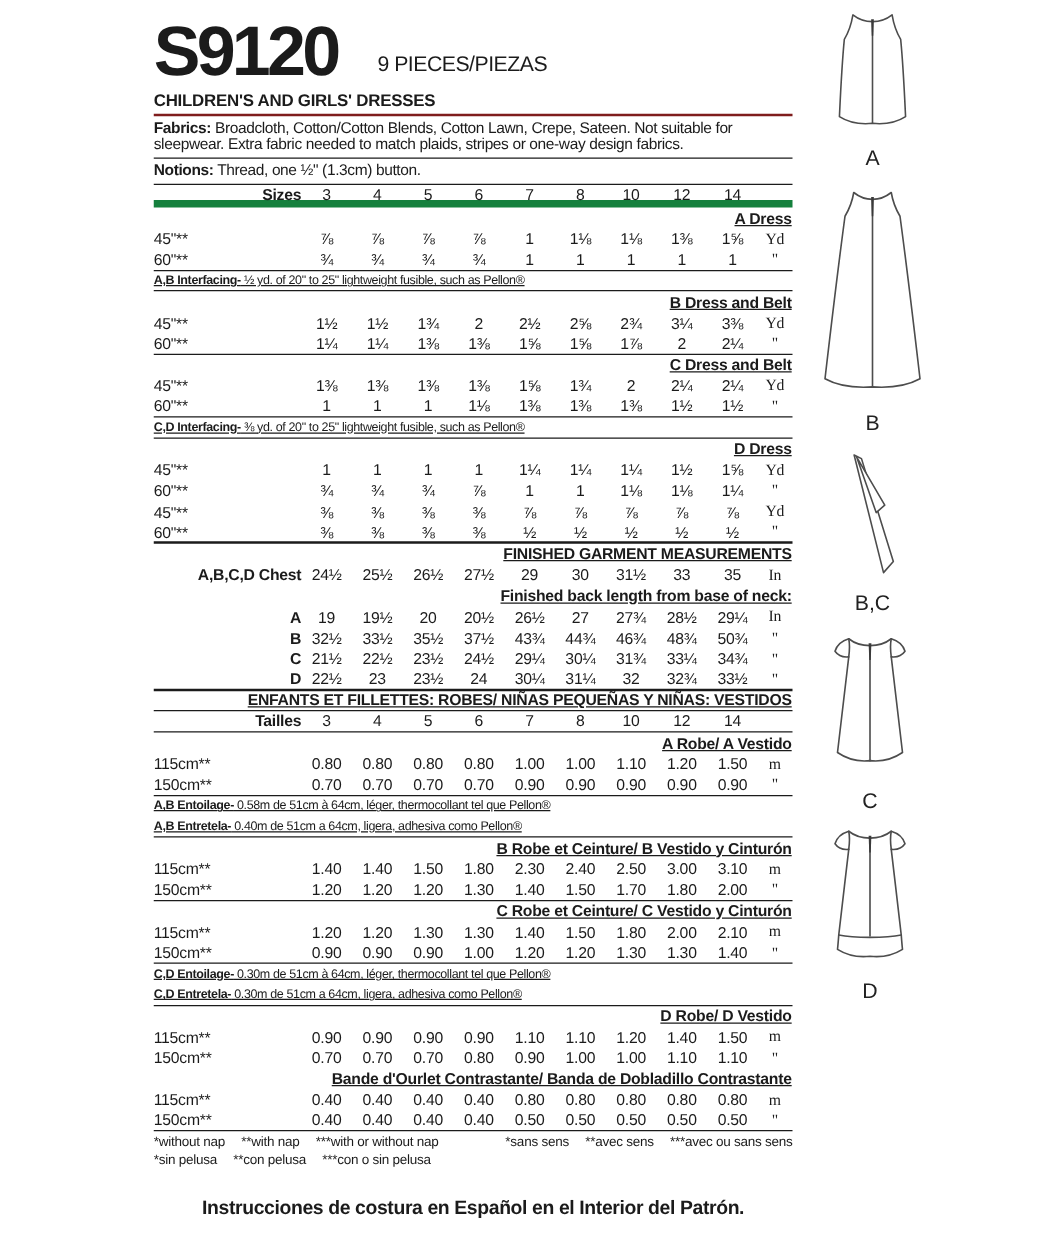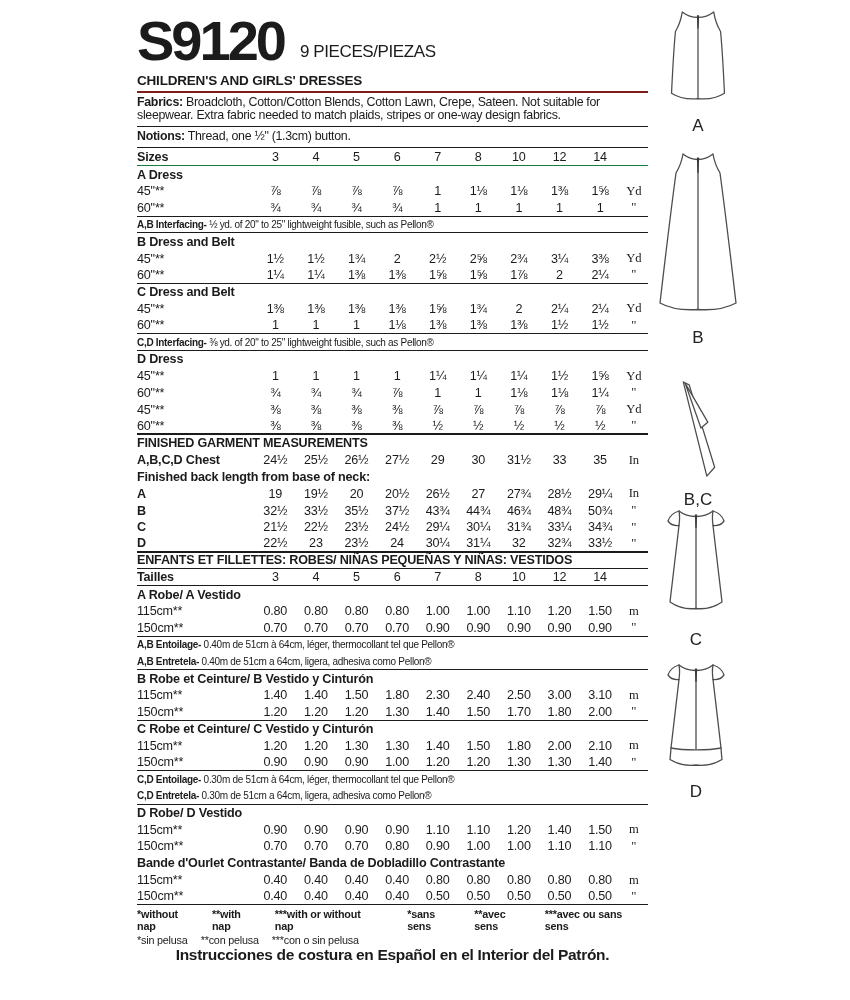--- a/index.html
+++ b/index.html
@@ -2,49 +2,49 @@
 <html><head>
 <meta charset="utf-8">
 <style>
   * { box-sizing: border-box; }
   html,body { margin:0; padding:0; }
   body {
     width:850px; height:1000px; background:#ffffff; position:relative;
     font-family:"Liberation Sans", sans-serif; color:#1b1b1b;
     letter-spacing:-0.2px; overflow:hidden;
   }
-  .content { position:absolute; left:137px; top:4px; width:511px; }
+  .content { position:absolute; left:123px; top:4px; width:511px; }
 
   .masthead { display:flex; align-items:flex-end; gap:16px; height:62px; }
   .brand { font-size:56px; font-weight:bold; letter-spacing:-3px; line-height:0.9; }
-  .pieces { font-size:17px; padding-bottom:4px; letter-spacing:-0.4px; }
+  .pieces { font-size:17px; padding-bottom:4px; letter-spacing:-0.4px;margin-left:16px; }
 
   .doc-title { font-weight:bold; font-size:13.5px; margin-top:6px;
     padding:1px 0 3px; border-bottom:2px solid #7f1d1d; }
   .fabrics, .notions { font-size:12.4px; line-height:1.06;
     padding:3px 0 4px; border-bottom:1.4px solid #1b1b1b; letter-spacing:-0.3px; }
-  .b { font-weight:bold; }
+  .b { font-weight:bold;text-align:right; }
 
   .rows { margin-top:1px; }
   .row { display:grid; grid-template-columns:118px repeat(9,40.6px) 27px;
     align-items:center; height:16.8px; font-size:12.6px; }
   .row .num { text-align:center; }
   .row .unit { text-align:center;font-family:Liberation Serif, serif; }
-  .row .full { grid-column:1 / -1; white-space:nowrap; }
+  .row .full { grid-column:1 / -1; white-space:nowrap;text-decoration:underline; }
   .row.note { font-size:10px; letter-spacing:-0.3px; }
   .rule-thin  { border-bottom:1.4px solid #1b1b1b; }
-  .rule-mid   { border-bottom:1px solid #15803d; }
+  .rule-mid   { border-bottom:6px solid #15803d; }
   .rule-thick { border-bottom:2.6px solid #1b1b1b; }
 
   .footnotes { margin-top:3px; font-size:10.8px; letter-spacing:-0.2px; }
-  .fn-line1 { display:flex; gap:13px; align-items:flex-start;font-weight:bold; }
+  .fn-line1 { display:flex; gap:13px; align-items:flex-start; }
   .fn-spacer { flex:1; }
   .fn-line2 { display:flex; gap:13px; margin-top:2px;text-align:center; }
 
-  .bottom-note { text-align:center; font-weight:bold;
+  .bottom-note { margin-top:24px; text-align:center; font-weight:bold;
     font-size:15.5px; letter-spacing:-0.3px; }
 
   .figure { position:absolute; text-align:center; }
   .fig-label { font-size:17px; margin-top:6px; letter-spacing:0; color:#222; }
   .sketch path, .sketch line { fill:none; stroke:#4d4d4d; stroke-width:1.3;
     stroke-linecap:round; stroke-linejoin:round; }
   .sketch .fillw { fill:#ffffff; }
   .sketch .zip { fill:#3a3a3a; stroke:none; }
 </style>
 </head>
@@ -333,21 +333,21 @@
         <span class="num">0.70</span>
         <span class="num">0.70</span>
         <span class="num">0.90</span>
         <span class="num">0.90</span>
         <span class="num">0.90</span>
         <span class="num">0.90</span>
         <span class="num">0.90</span>
         <span class="unit">"</span>
       </div>
       <div class="row note">
-        <span class="full"><span class="b">A,B Entoilage-</span><span> 0.40m de 51cm à 64cm, léger, thermocollant tel que Pellon®</span></span>
+        <span class="full"><span class="b">A,B Entoilage-</span><span> 0.58m de 51cm à 64cm, léger, thermocollant tel que Pellon®</span></span>
       </div>
       <div class="row note rule-thin">
         <span class="full"><span class="b">A,B Entretela-</span><span> 0.40m de 51cm a 64cm, ligera, adhesiva como Pellon®</span></span>
       </div>
       <div class="row section">
         <span class="full b">B Robe et Ceinture/ B Vestido y Cinturón</span>
       </div>
       <div class="row data">
         <span class="label">115cm**</span>
         <span class="num">1.40</span>
@@ -500,21 +500,21 @@
 
 <div class="figure" style="left:648px; top:150px; width:100px;">
   <svg class="sketch" width="84" height="168" viewBox="0 0 84 168">
     <path class="fillw" d="M27,4 C26,10 23,18 20,23 C15,60 9,110 4,153 C14,158.5 27,160.5 42,159.5 C57,160.5 70,158.5 80,153 C75,110 69,60 64,23 C61,18 58,10 57,4 C52,8 47,9.5 42,9.5 C37,9.5 32,8 27,4 Z"></path>
     <path d="M42,9.5 L42,159.5"></path>
     <path class="zip" d="M40.9,7.5 L43.1,7.5 L42.6,23 L41.4,23 Z"></path>
   </svg>
   <div class="fig-label">B</div>
 </div>
 
-<div class="figure" style="left:660px; top:380px; width:76px;text-align:center;">
+<div class="figure" style="left:660px; top:362px; width:76px;text-align:center;">
   <svg class="sketch" width="46" height="100" viewBox="0 0 46 102">
     <path class="fillw" d="M8,2 L14,5 L40,89 L32,98 Z"></path>
     <path class="fillw" d="M10,3.5 L33,43 L26,49 Z"></path>
   </svg>
   <div class="fig-label">B,C</div>
 </div>
 
 <div class="figure" style="left:650px; top:506px; width:92px;">
   <svg class="sketch" width="64" height="114" viewBox="0 0 64 114">
     <path class="fillw" d="M15,5 C10,6.5 5.5,10 4,15 C6.5,18.5 11,20 15,19.5 C12,46 9,72 6,96 C14,101.5 23,103.5 32,102.5 C41,103.5 50,101.5 58,96 C55,72 52,46 49,19.5 C53,20 57.5,18.5 60,15 C58.5,10 54,6.5 49,5 C44,9 38,10.5 32,10.5 C26,10.5 20,9 15,5 Z"></path>

